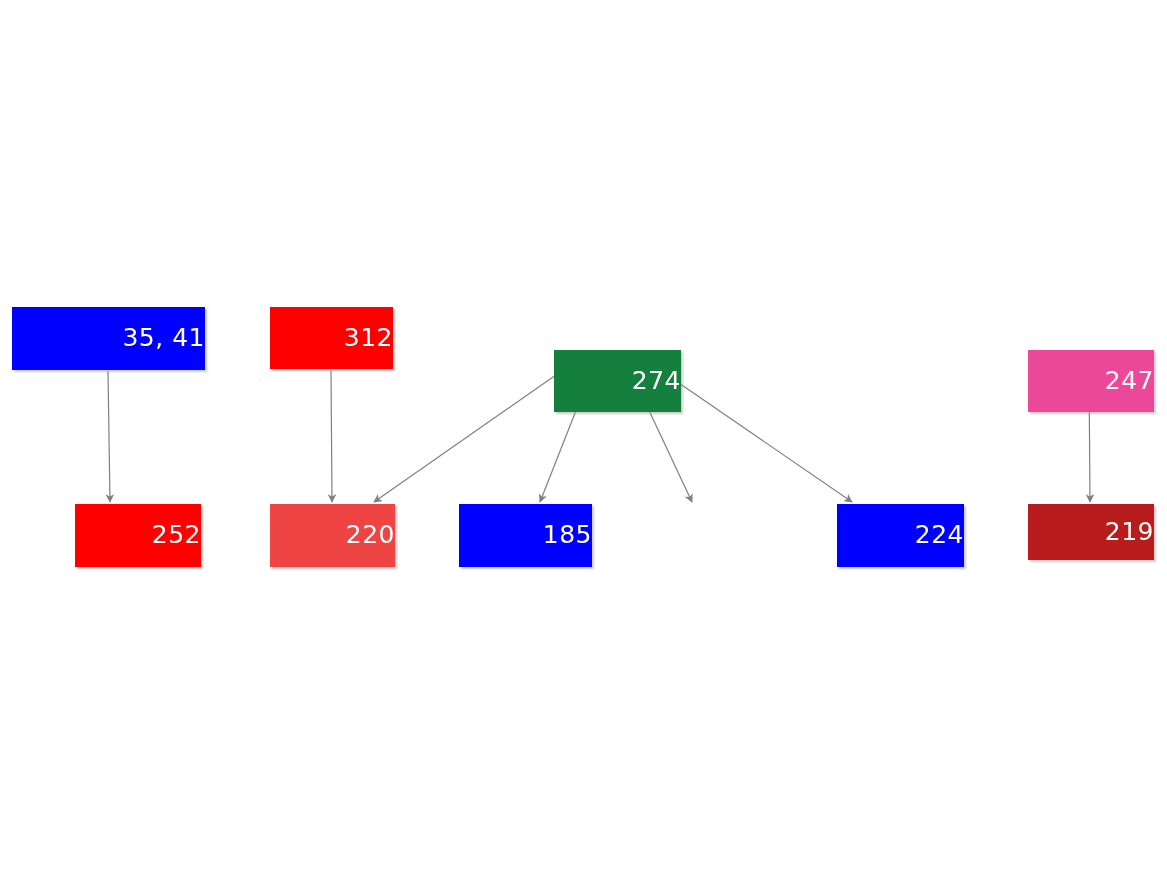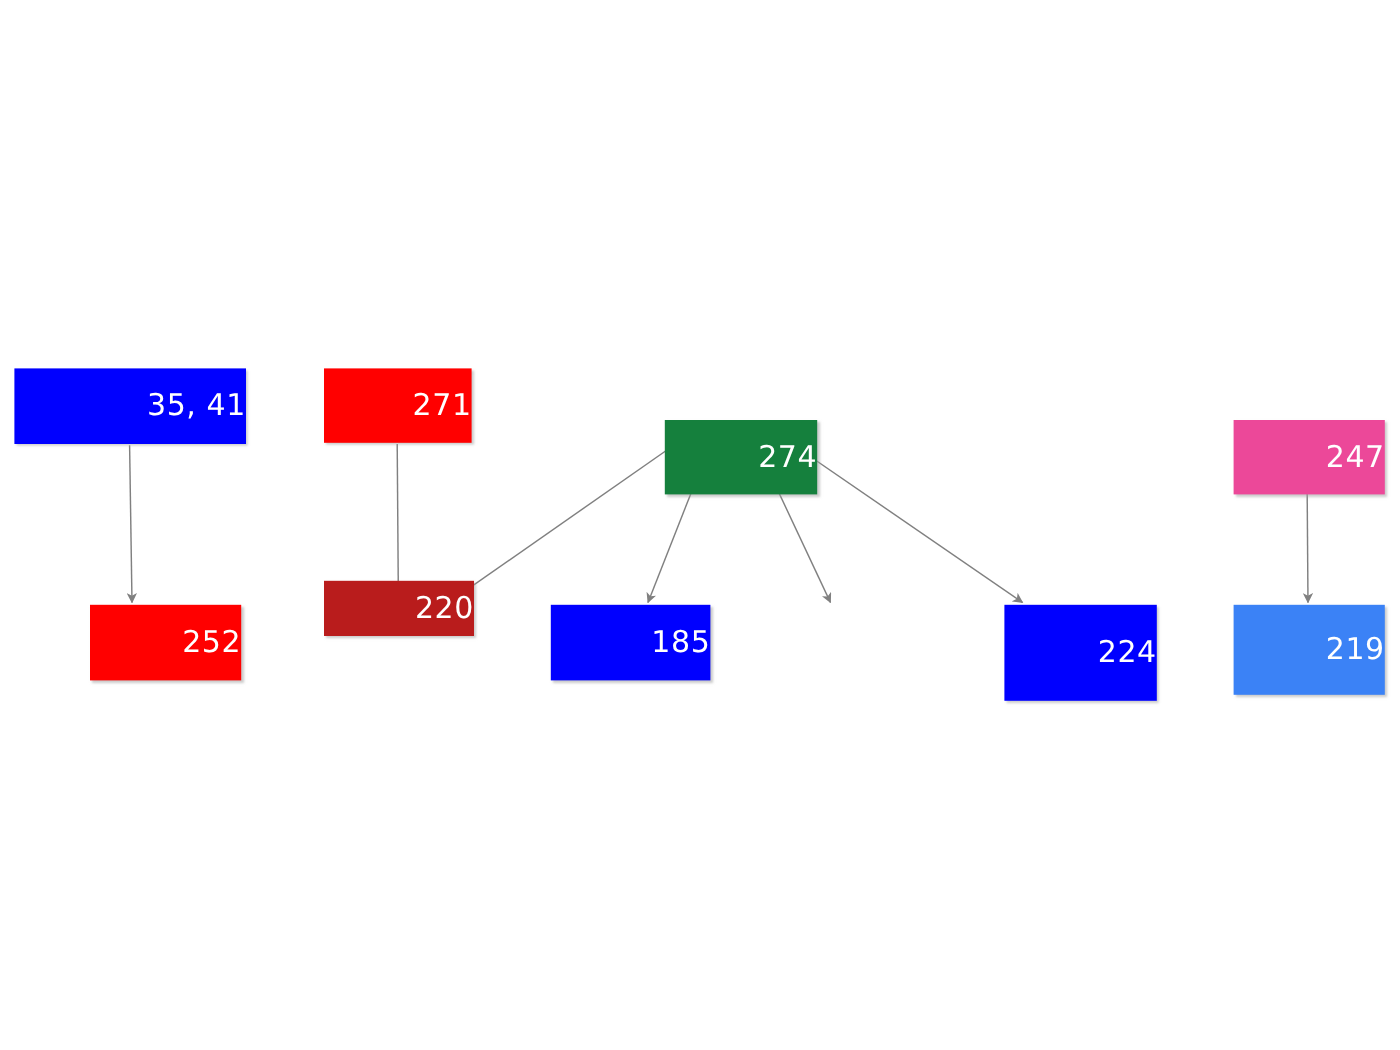--- a/index.html
+++ b/index.html
@@ -70,38 +70,38 @@
         <line x1="660" y1="370" x2="852" y2="502" stroke="#808080" stroke-width="1.2" marker-end="url(#arrowhead)"></line>
         <line x1="1089" y1="370" x2="1090" y2="502" stroke="#808080" stroke-width="1.2" marker-end="url(#arrowhead)"></line>
       </g>
   </svg>
 
   <div id="node-layer">
       <div class="node" style="left: 12px; top: 307px; width: 193px; height: 63px; background: rgb(0, 0, 255);">
         <span class="node-label">35, 41</span>
       </div>
       <div class="node" style="left: 270px; top: 307px; width: 123px; height: 62px; background: rgb(255, 0, 0);">
-        <span class="node-label">271</span>
+        <span class="node-label">312</span>
       </div>
       <div class="node" style="left: 554px; top: 307px; width: 127px; height: 62px; background: #15803d; margin-top: 43px;">
         <span class="node-label">274</span>
       </div>
       <div class="node" style="left: 1028px; top: 307px; width: 126px; height: 62px; background: #ec4899; margin-top: 43px;">
         <span class="node-label">247</span>
       </div>
       <div class="node" style="left: 47px; top: 504px; width: 126px; height: 63px; background: rgb(255, 0, 0); margin-left: 28px;">
         <span class="node-label">252</span>
       </div>
-      <div class="node" style="left: 270px; top: 484px; width: 125px; height: 46px; background: #b91c1c;">
+      <div class="node" style="left: 270px; top: 504px; width: 125px; height: 63px; background: #ef4444;">
         <span class="node-label">220</span>
       </div>
       <div class="node" style="left: 459px; top: 504px; width: 133px; height: 63px; background: rgb(0, 0, 255);">
         <span class="node-label">185</span>
       </div>
-      <div class="node" style="left: 837px; top: 504px; width: 127px; height: 80px; background: rgb(0, 0, 255);">
+      <div class="node" style="left: 837px; top: 504px; width: 127px; height: 63px; background: rgb(0, 0, 255);">
         <span class="node-label">224</span>
       </div>
-      <div class="node" style="left: 1028px; top: 504px; width: 126px; height: 75px; background: #3b82f6; padding-left: 15px;">
+      <div class="node" style="left: 1028px; top: 504px; width: 126px; height: 56px; background: #b91c1c; padding-left: 15px;">
         <span class="node-label">219</span>
       </div>
     </div>
 
 </div>
 
 </body></html>

